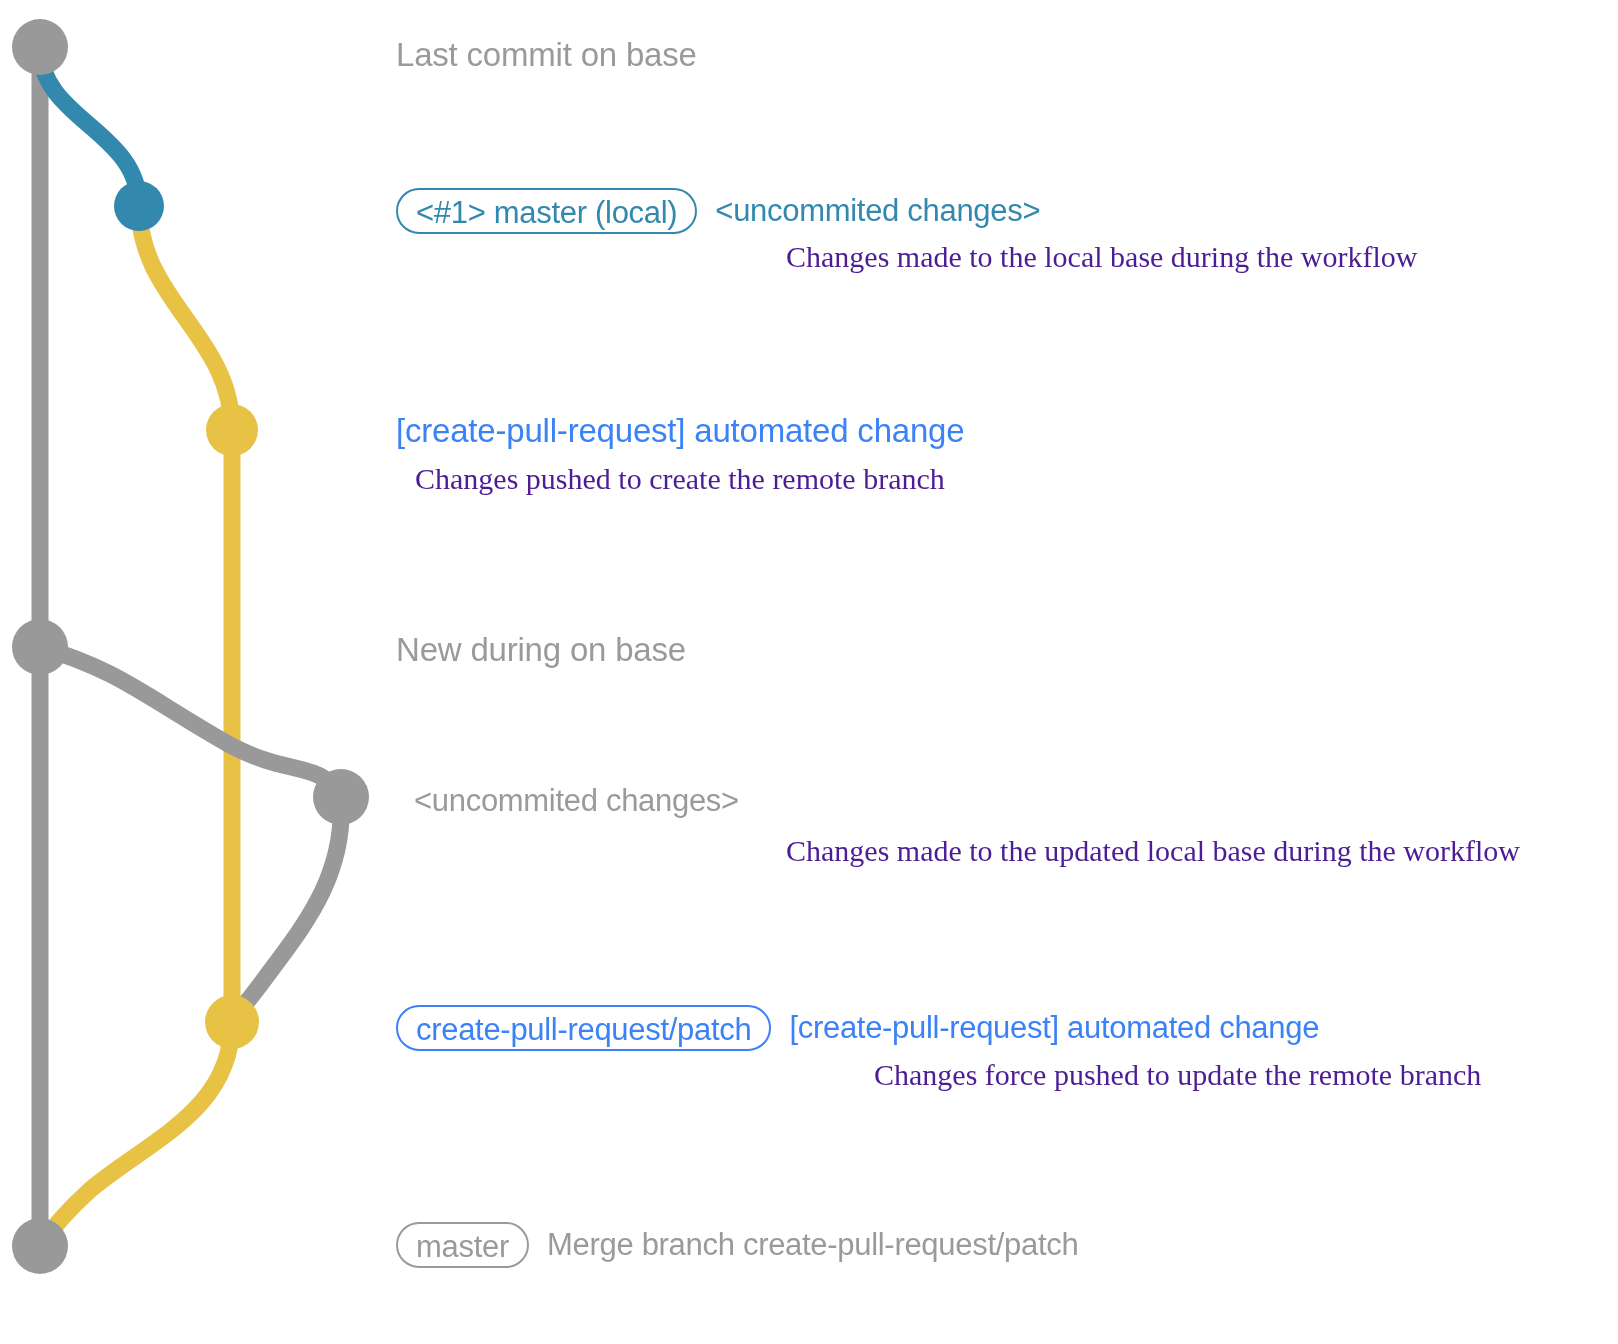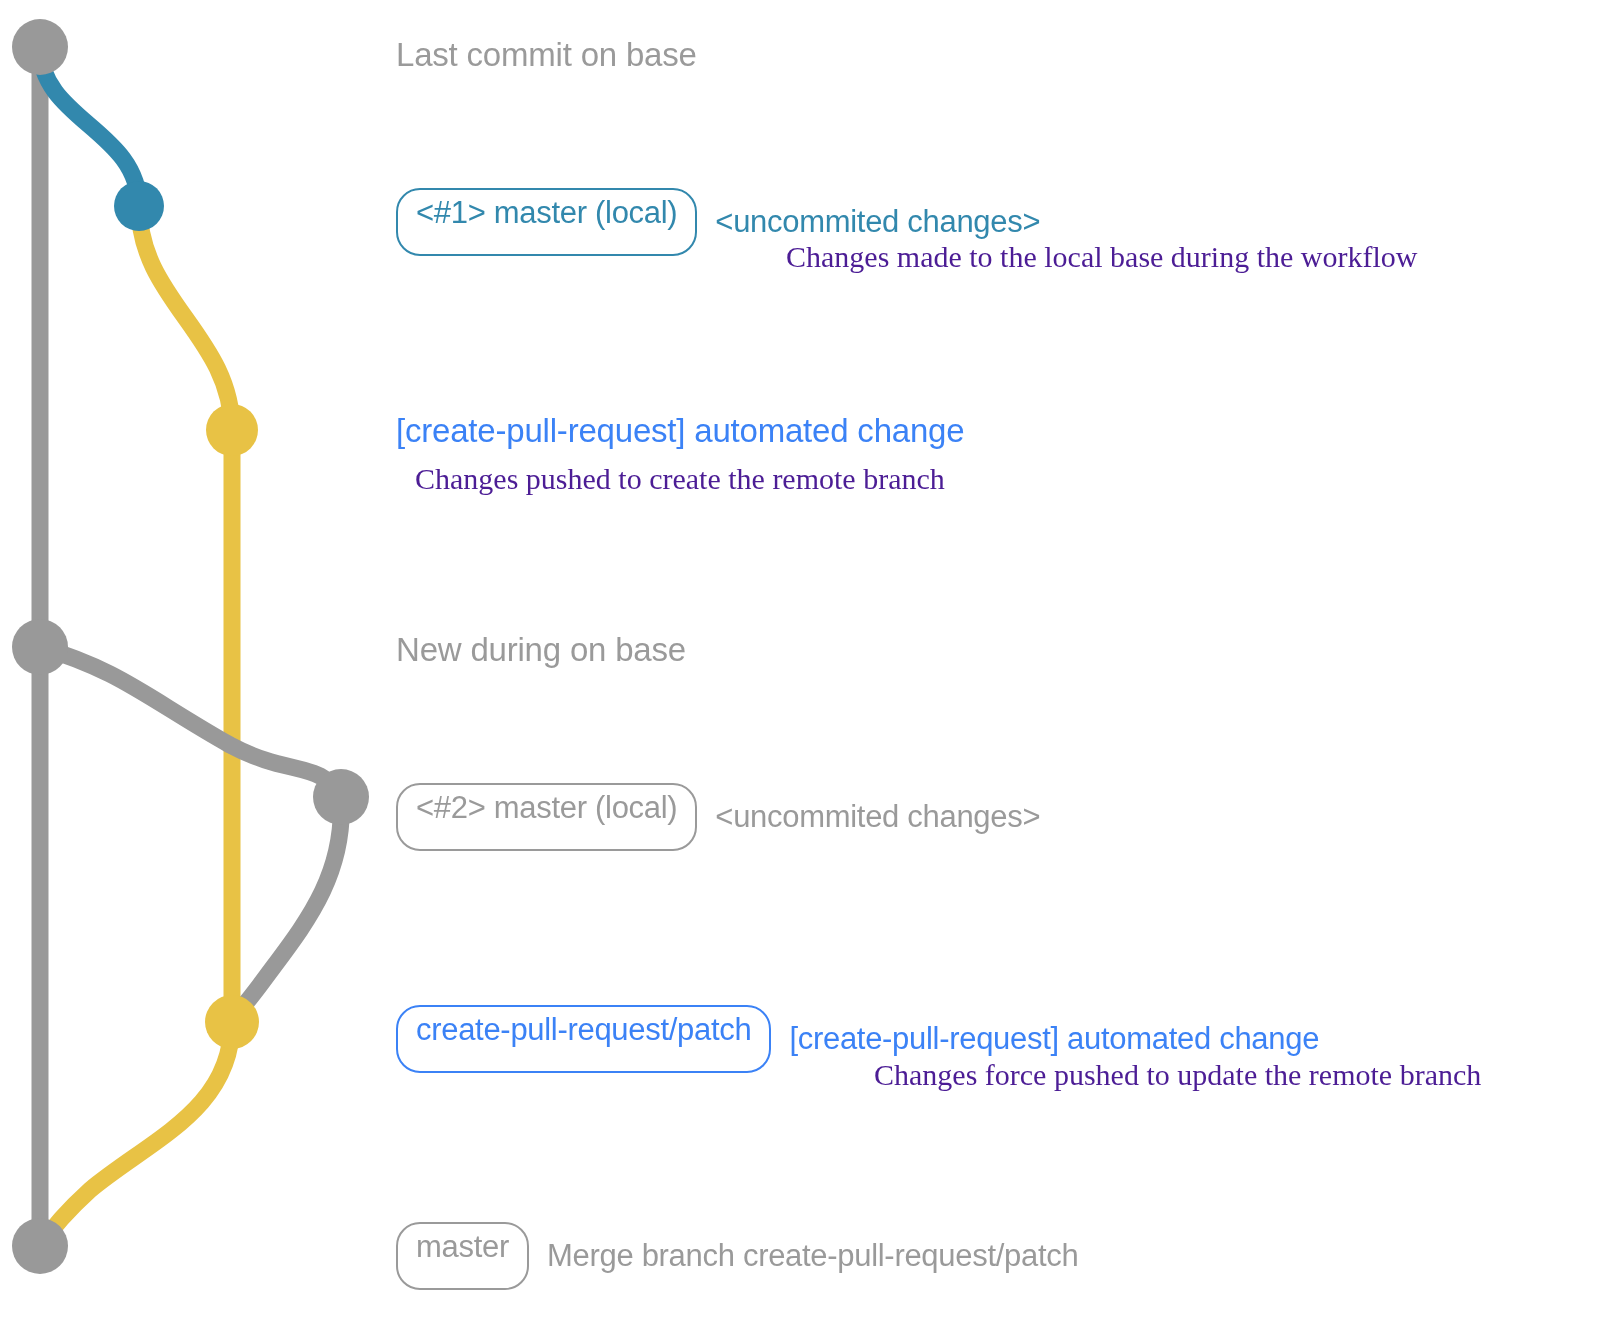--- a/index.html
+++ b/index.html
@@ -34,21 +34,21 @@
   }
   .plain-head {
     font-family: "Liberation Sans", sans-serif;
     font-size: 33px;
     letter-spacing: -0.2px;
   }
   .chip {
     display: inline-block;
     border: 2px solid currentColor;
     border-radius: 24px;
-    padding: 7px 18px 24px 18px;
+    padding: 7px 18px 2px 18px;
     font-size: 31px;
     line-height: 1.05;
     font-family: "Liberation Sans", sans-serif;
     letter-spacing: -0.3px;
     background: #ffffff;
   }
   .chip-text { display: inline-block; }
   .subject {
     font-size: 31px;
     font-family: "Liberation Sans", sans-serif;
@@ -111,25 +111,23 @@
   <div class="row c-yellow" style="left:396px; top:412px;">
     <span class="plain-head">[create-pull-request] automated change</span>
   </div>
   <div class="desc" style="left:415px; top:462px;">Changes pushed to create the remote branch</div>
 
   <div class="row c-gray" style="left:396px; top:631px;">
     <span class="plain-head">New during on base</span>
   </div>
 
   <div class="row c-gray" style="left:396px; top:783px;">
-    <span class="chip">
-      <span class="chip-text">&lt;#2&gt; master (local)</span>
-    </span>
     <span class="subject">&lt;uncommited changes&gt;</span>
   </div>
+  <div class="desc" style="left:786px; top:834px;">Changes made to the updated local base during the workflow</div>
 
   <div class="row c-yellow" style="left:396px; top:1005px;">
     <span class="chip">
       <span class="chip-text">create-pull-request/patch</span>
     </span>
     <span class="subject">[create-pull-request] automated change</span>
   </div>
   <div class="desc" style="left:874px; top:1058px;">Changes force pushed to update the remote branch</div>
 
   <div class="row c-gray" style="left:396px; top:1222px;">

